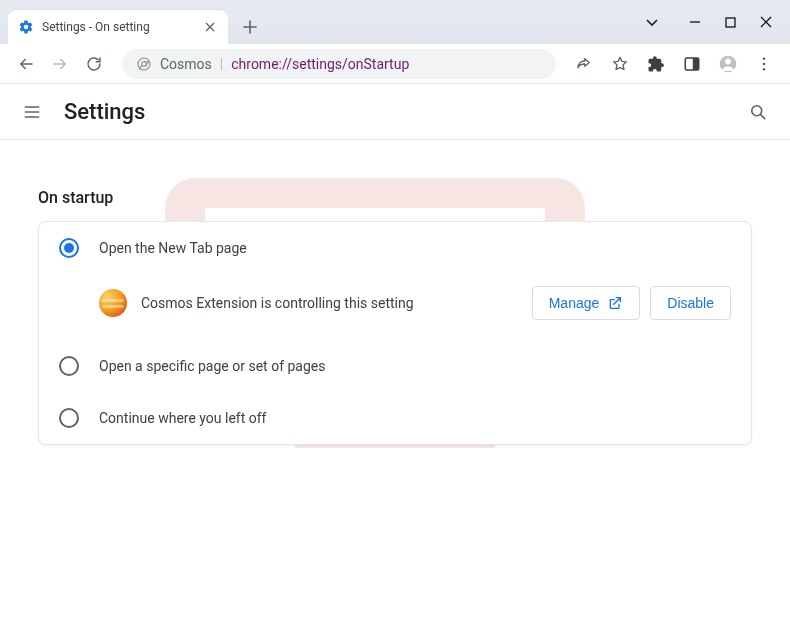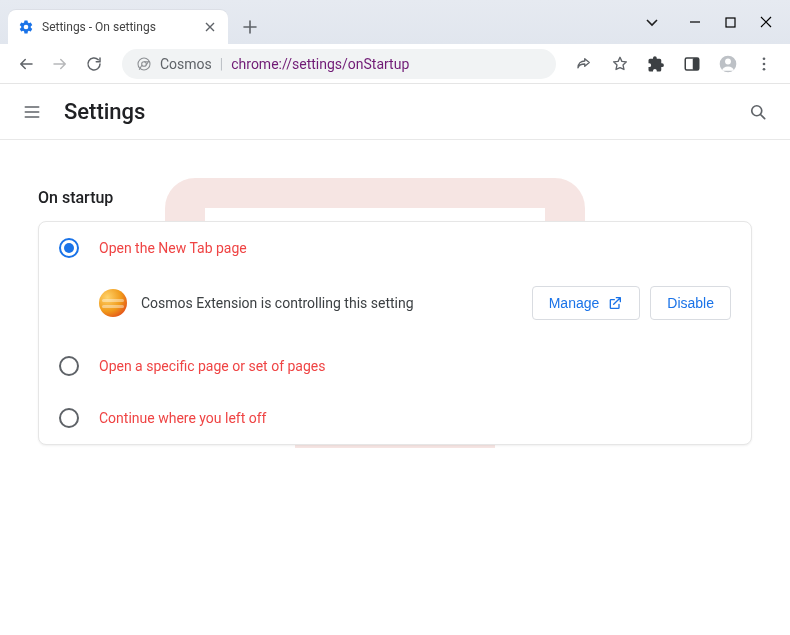--- a/index.html
+++ b/index.html
@@ -130,21 +130,21 @@
     border-radius: 8px;
     box-shadow: 0 1px 2px rgba(60,64,67,0.08);
     overflow: hidden;
   }
   .row {
     display:flex;
     align-items:center;
     padding: 16px 20px;
     gap: 20px;
   }
-  .row-label { font-size: 14px; color:#ef4444; }
+  .row-label { font-size: 14px; color:#404040; }
   .sub-row {
     display:flex;
     align-items:center;
     padding: 12px 20px 20px 20px;
     gap: 14px;
     margin-left: 40px;
   }
   .ext-icon {
     width: 28px; height: 28px; border-radius: 50%;
     background: radial-gradient(circle at 30% 30%, #ffd36b, #f09a1a 50%, #e03d1a 90%);
@@ -197,21 +197,21 @@
 </div>
 
 <div class="window-titlebar">
   <div class="tab-strip">
     <div class="tab">
       <span class="favicon">
         <svg width="16" height="16" viewBox="0 0 24 24">
             <path fill="#1a73e8" d="M19.14 12.94a7.14 7.14 0 0 0 .05-.94 7.14 7.14 0 0 0-.05-.94l2.03-1.58a.5.5 0 0 0 .12-.64l-1.92-3.32a.5.5 0 0 0-.6-.22l-2.39.96a7.03 7.03 0 0 0-1.62-.94l-.36-2.54a.5.5 0 0 0-.5-.42h-3.84a.5.5 0 0 0-.5.42l-.36 2.54c-.58.24-1.12.55-1.62.94l-2.39-.96a.5.5 0 0 0-.6.22L2.67 8.84a.5.5 0 0 0 .12.64l2.03 1.58a7.14 7.14 0 0 0-.05.94c0 .32.02.63.05.94l-2.03 1.58a.5.5 0 0 0-.12.64l1.92 3.32c.13.22.39.31.6.22l2.39-.96c.5.39 1.04.7 1.62.94l.36 2.54c.4.24.25.42.5.42h3.84c.25 0 .46-.18.5-.42l.36-2.54c.58-.24 1.12-.55 1.62-.94l2.39.96c.21.09.47 0 .6-.22l1.92-3.32a.5.5 0 0 0-.12-.64l-2.03-1.58zM12 15.5A3.5 3.5 0 1 1 12 8.5a3.5 3.5 0 0 1 0 7z"></path>
           </svg>
       </span>
-      <span class="title">Settings - On settings</span>
+      <span class="title">Settings - On setting</span>
       <span class="close">
         <svg width="10" height="10" viewBox="0 0 10 10">
             <path stroke="#5f6368" stroke-width="1.4" d="M1 1 L9 9 M9 1 L1 9"></path>
           </svg>
       </span>
     </div>
     <div class="new-tab">
       <svg width="14" height="14" viewBox="0 0 14 14">
           <path stroke="#5f6368" stroke-width="1.6" stroke-linecap="round" d="M7 1 v12 M1 7 h12"></path>
         </svg>

